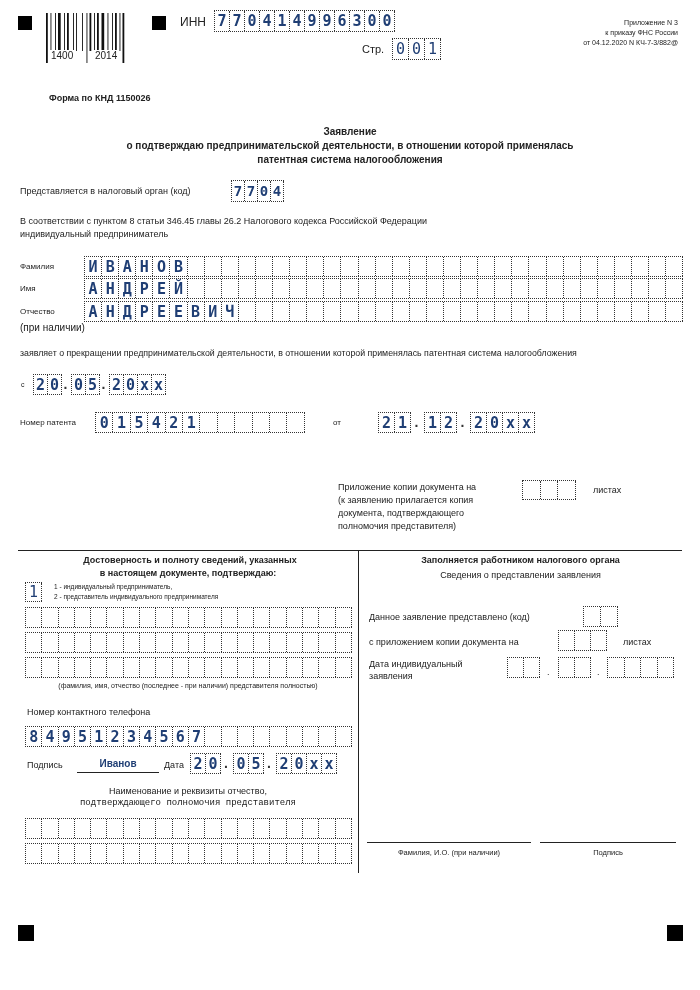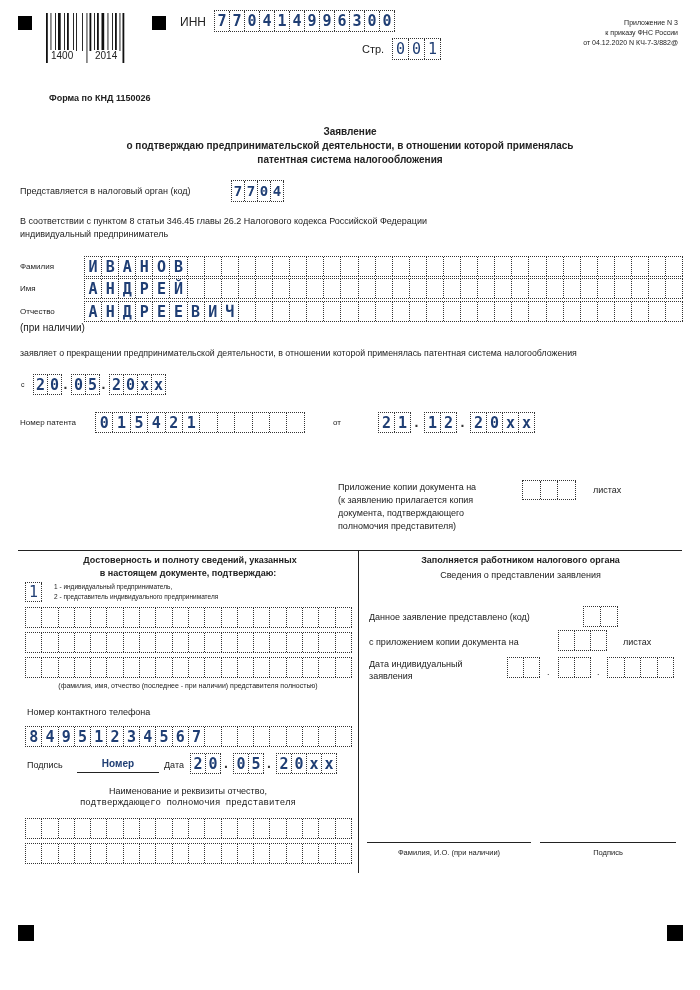--- a/index.html
+++ b/index.html
@@ -380,21 +380,21 @@
     <div class="cell" style="width: 16.3px; font-size: 15px;"></div>
     <div class="cell" style="width: 16.3px; font-size: 15px;"></div>
     <div class="cell" style="width: 16.3px; font-size: 15px;"></div>
     <div class="cell" style="width: 16.3px; font-size: 15px;"></div>
     <div class="cell" style="width: 16.3px; font-size: 15px;"></div>
     <div class="cell" style="width: 16.3px; font-size: 15px;"></div>
     <div class="cell" style="width: 16.3px; font-size: 15px;"></div>
   </div>
 
 <div class="txt" style="left:27px;top:760px;">Подпись</div>
-<div class="sigval" style="left:77px;width:82px;top:758px;">Номер</div>
+<div class="sigval" style="left:77px;width:82px;top:758px;">Иванов</div>
 <div class="hline" style="left:77px;top:772px;width:82px;height:1px;"></div>
 <div class="txt" style="left:164px;top:760px;">Дата</div>
 <div id="sign-date" class="abs" style="left:190px;top:753px;">
     <div class="grid" style="left: 0px; top: 0px; height: 19px;">
       <div class="cell" style="width: 15px; font-size: 15px;">2</div>
       <div class="cell" style="width: 15px; font-size: 15px;">0</div>
     </div>
     <span class="sep" style="left: 34px; top: 2px;">.</span>
     <div class="grid" style="left: 43px; top: 0px; height: 19px;">
       <div class="cell" style="width: 15px; font-size: 15px;">0</div>

